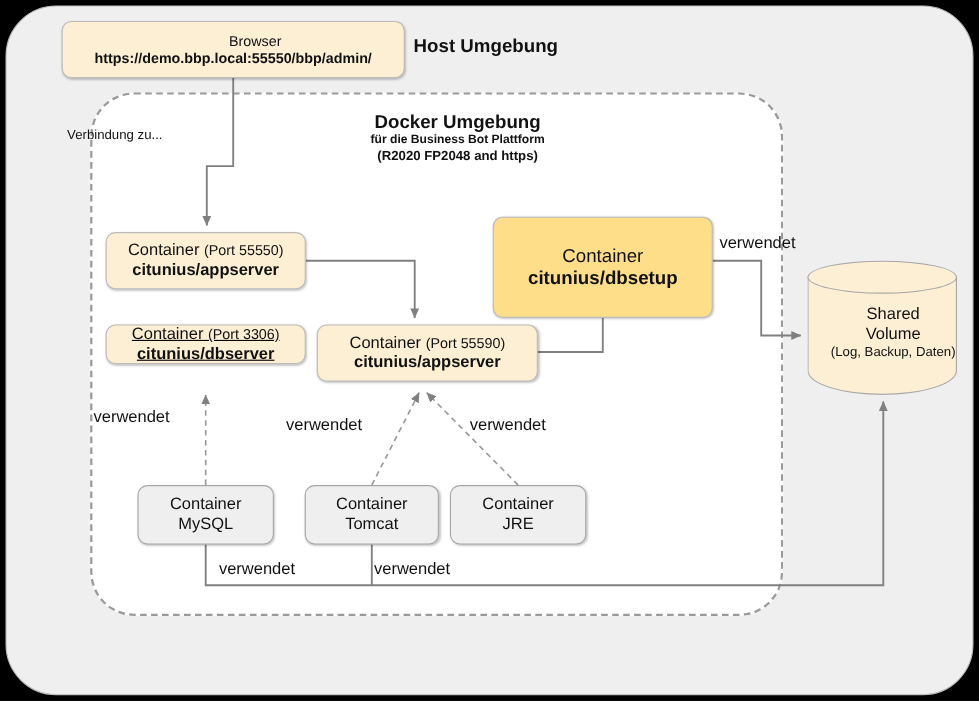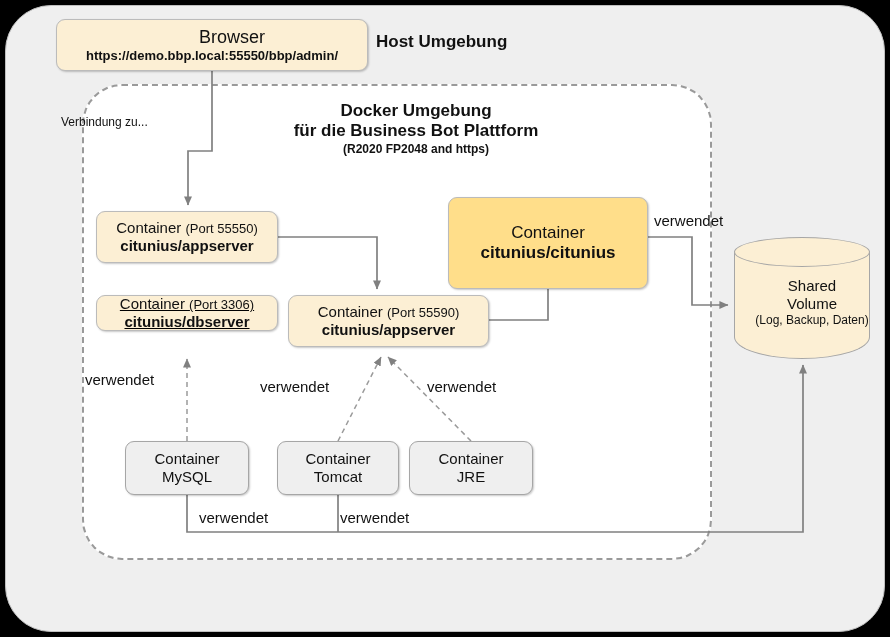--- a/index.html
+++ b/index.html
@@ -33,21 +33,21 @@
   .node .l1{font-size:15px;color:#111;font-weight:400;}
   .node .l2{font-size:15px;color:#111;font-weight:700;}
   .node .l1 .port{font-size:13px;}
 
   .yellow-light{background:#FCEFD4;border:1.4px solid #BBBBBB;}
   .yellow-strong{background:#FFDE8A;border:1.4px solid #BBBBBB;}
   .gray-box{background:#EFEFEF;border:1.4px solid #A6A6A6;}
 
   
   #browser-node{left:56px;top:19px;width:312px;height:52px;}
-  #browser-node .l1{font-size:18px;margin-left:40px;}
+  #browser-node .l1{font-size:13px;margin-left:40px;}
   #browser-node .l2{font-size:13px;font-weight:700;}
 
   
   #appserver-55550{left:96px;top:211px;width:182px;height:52px;}
   #dbserver-3306{left:96px;top:295px;width:182px;height:36px;text-decoration:underline;}
   #appserver-55590{left:288px;top:295px;width:201px;height:52px;}
   #dbsetup{left:448px;top:197px;width:200px;height:92px;}
   #dbsetup .l1{font-size:17px;}
   #dbsetup .l2{font-size:17px;}
 
@@ -75,21 +75,21 @@
     line-height:1.2;color:#111;
   }
   #shared-volume .cyl-label .v1,#shared-volume .cyl-label .v2{font-size:15px;font-weight:400;}
   #shared-volume .cyl-label .v3{font-size:12px;font-weight:400;}
 
   
   .label{position:absolute;color:#111;white-space:nowrap;}
   #host-title{left:376px;top:32px;font-size:17px;font-weight:700;text-align:right;}
   #docker-title{left:236px;top:101px;width:360px;text-align:center;font-weight:700;}
   #docker-title .t1{font-size:17px;display:block;}
-  #docker-title .t2{font-size:17px;display:block;}
+  #docker-title .t2{font-size:11px;display:block;}
   #docker-title .t3{font-size:12px;display:block;margin-top:1px;}
   #lbl-verbindung{left:61px;top:115px;font-size:12px;}
   #lbl-verwendet-dbserver{left:85px;top:371px;font-size:15px;}
   #lbl-verwendet-tomcat{left:260px;top:378px;font-size:15px;}
   #lbl-verwendet-jre{left:427px;top:378px;font-size:15px;}
   #lbl-verwendet-vol{left:654px;top:212px;font-size:15px;}
   #lbl-verwendet-b1{left:199px;top:509px;font-size:15px;}
   #lbl-verwendet-b2{left:340px;top:509px;font-size:15px;}
 </style>
 </head>
@@ -147,21 +147,21 @@
     <span class="l2">citunius/dbserver</span>
   </div>
 
   <div class="node yellow-light" id="appserver-55590">
     <span class="l1"><span>Container </span><span class="port">(Port 55590)</span></span>
     <span class="l2">citunius/appserver</span>
   </div>
 
   <div class="node yellow-strong" id="dbsetup">
     <span class="l1">Container</span>
-    <span class="l2">citunius/citunius</span>
+    <span class="l2">citunius/dbsetup</span>
   </div>
 
   <div class="node gray-box" id="mysql-node">
     <span class="l1">Container</span>
     <span class="l2">MySQL</span>
   </div>
 
   <div class="node gray-box" id="tomcat-node">
     <span class="l1">Container</span>
     <span class="l2">Tomcat</span>

